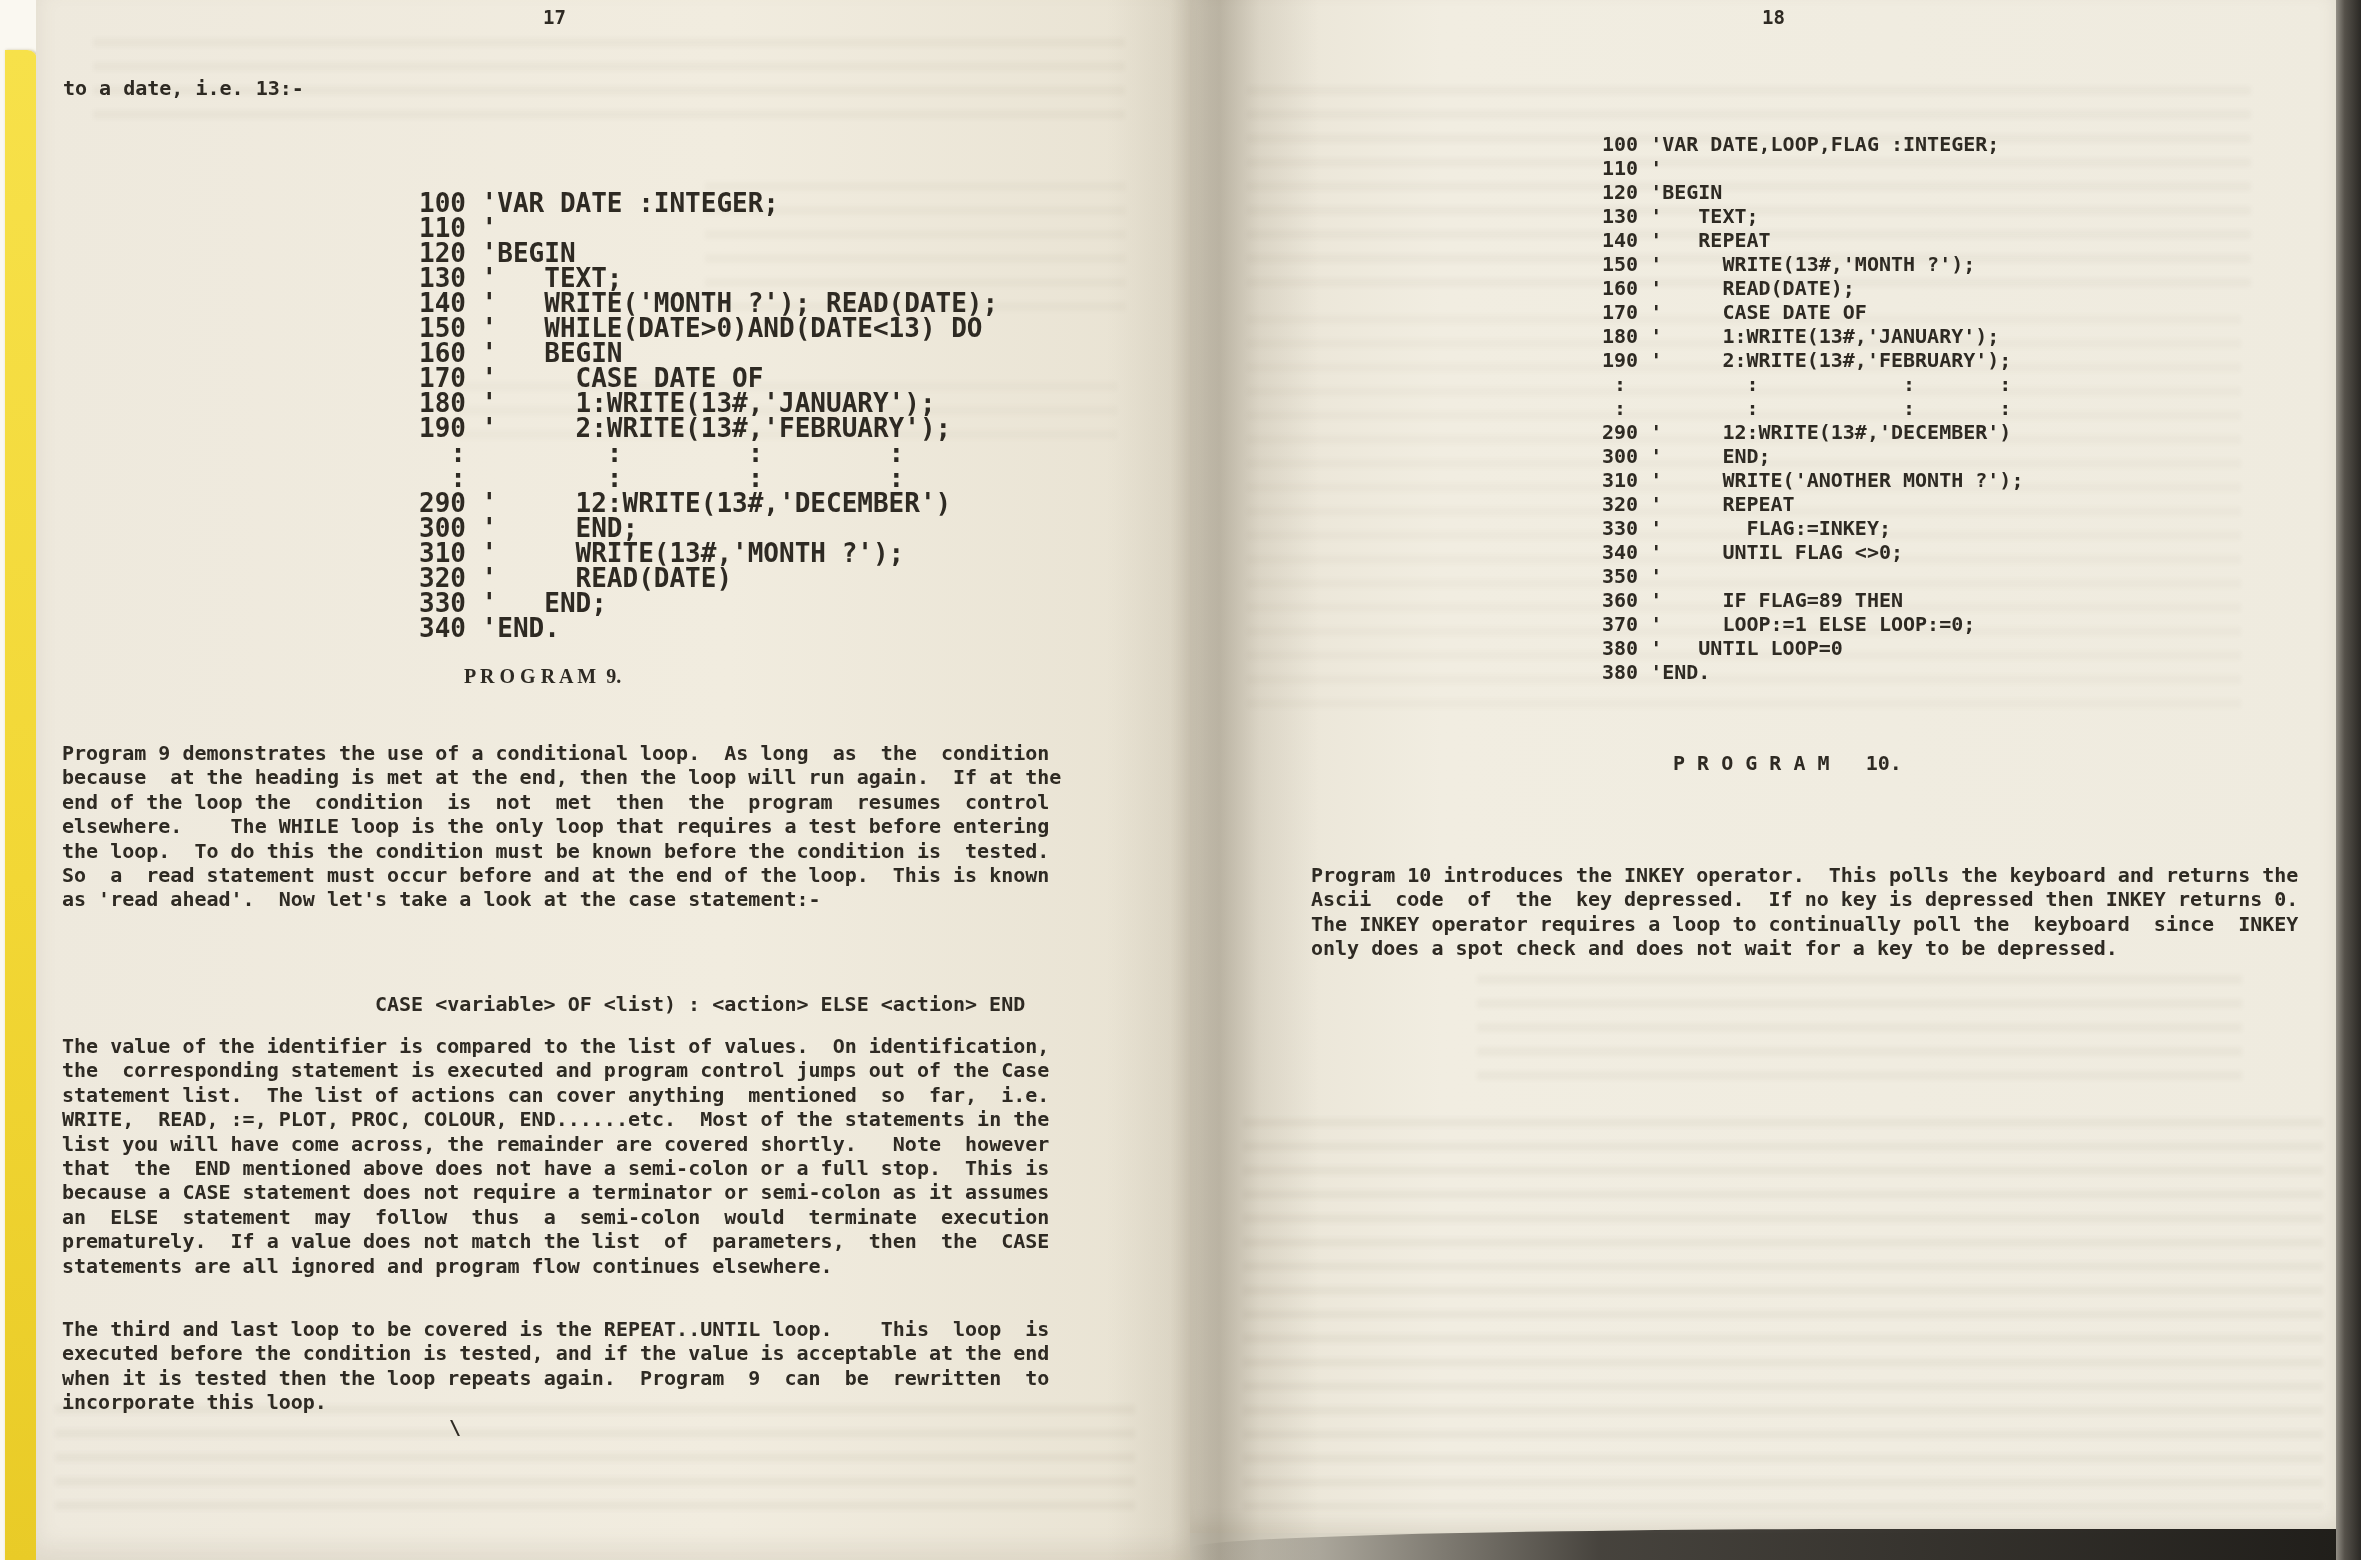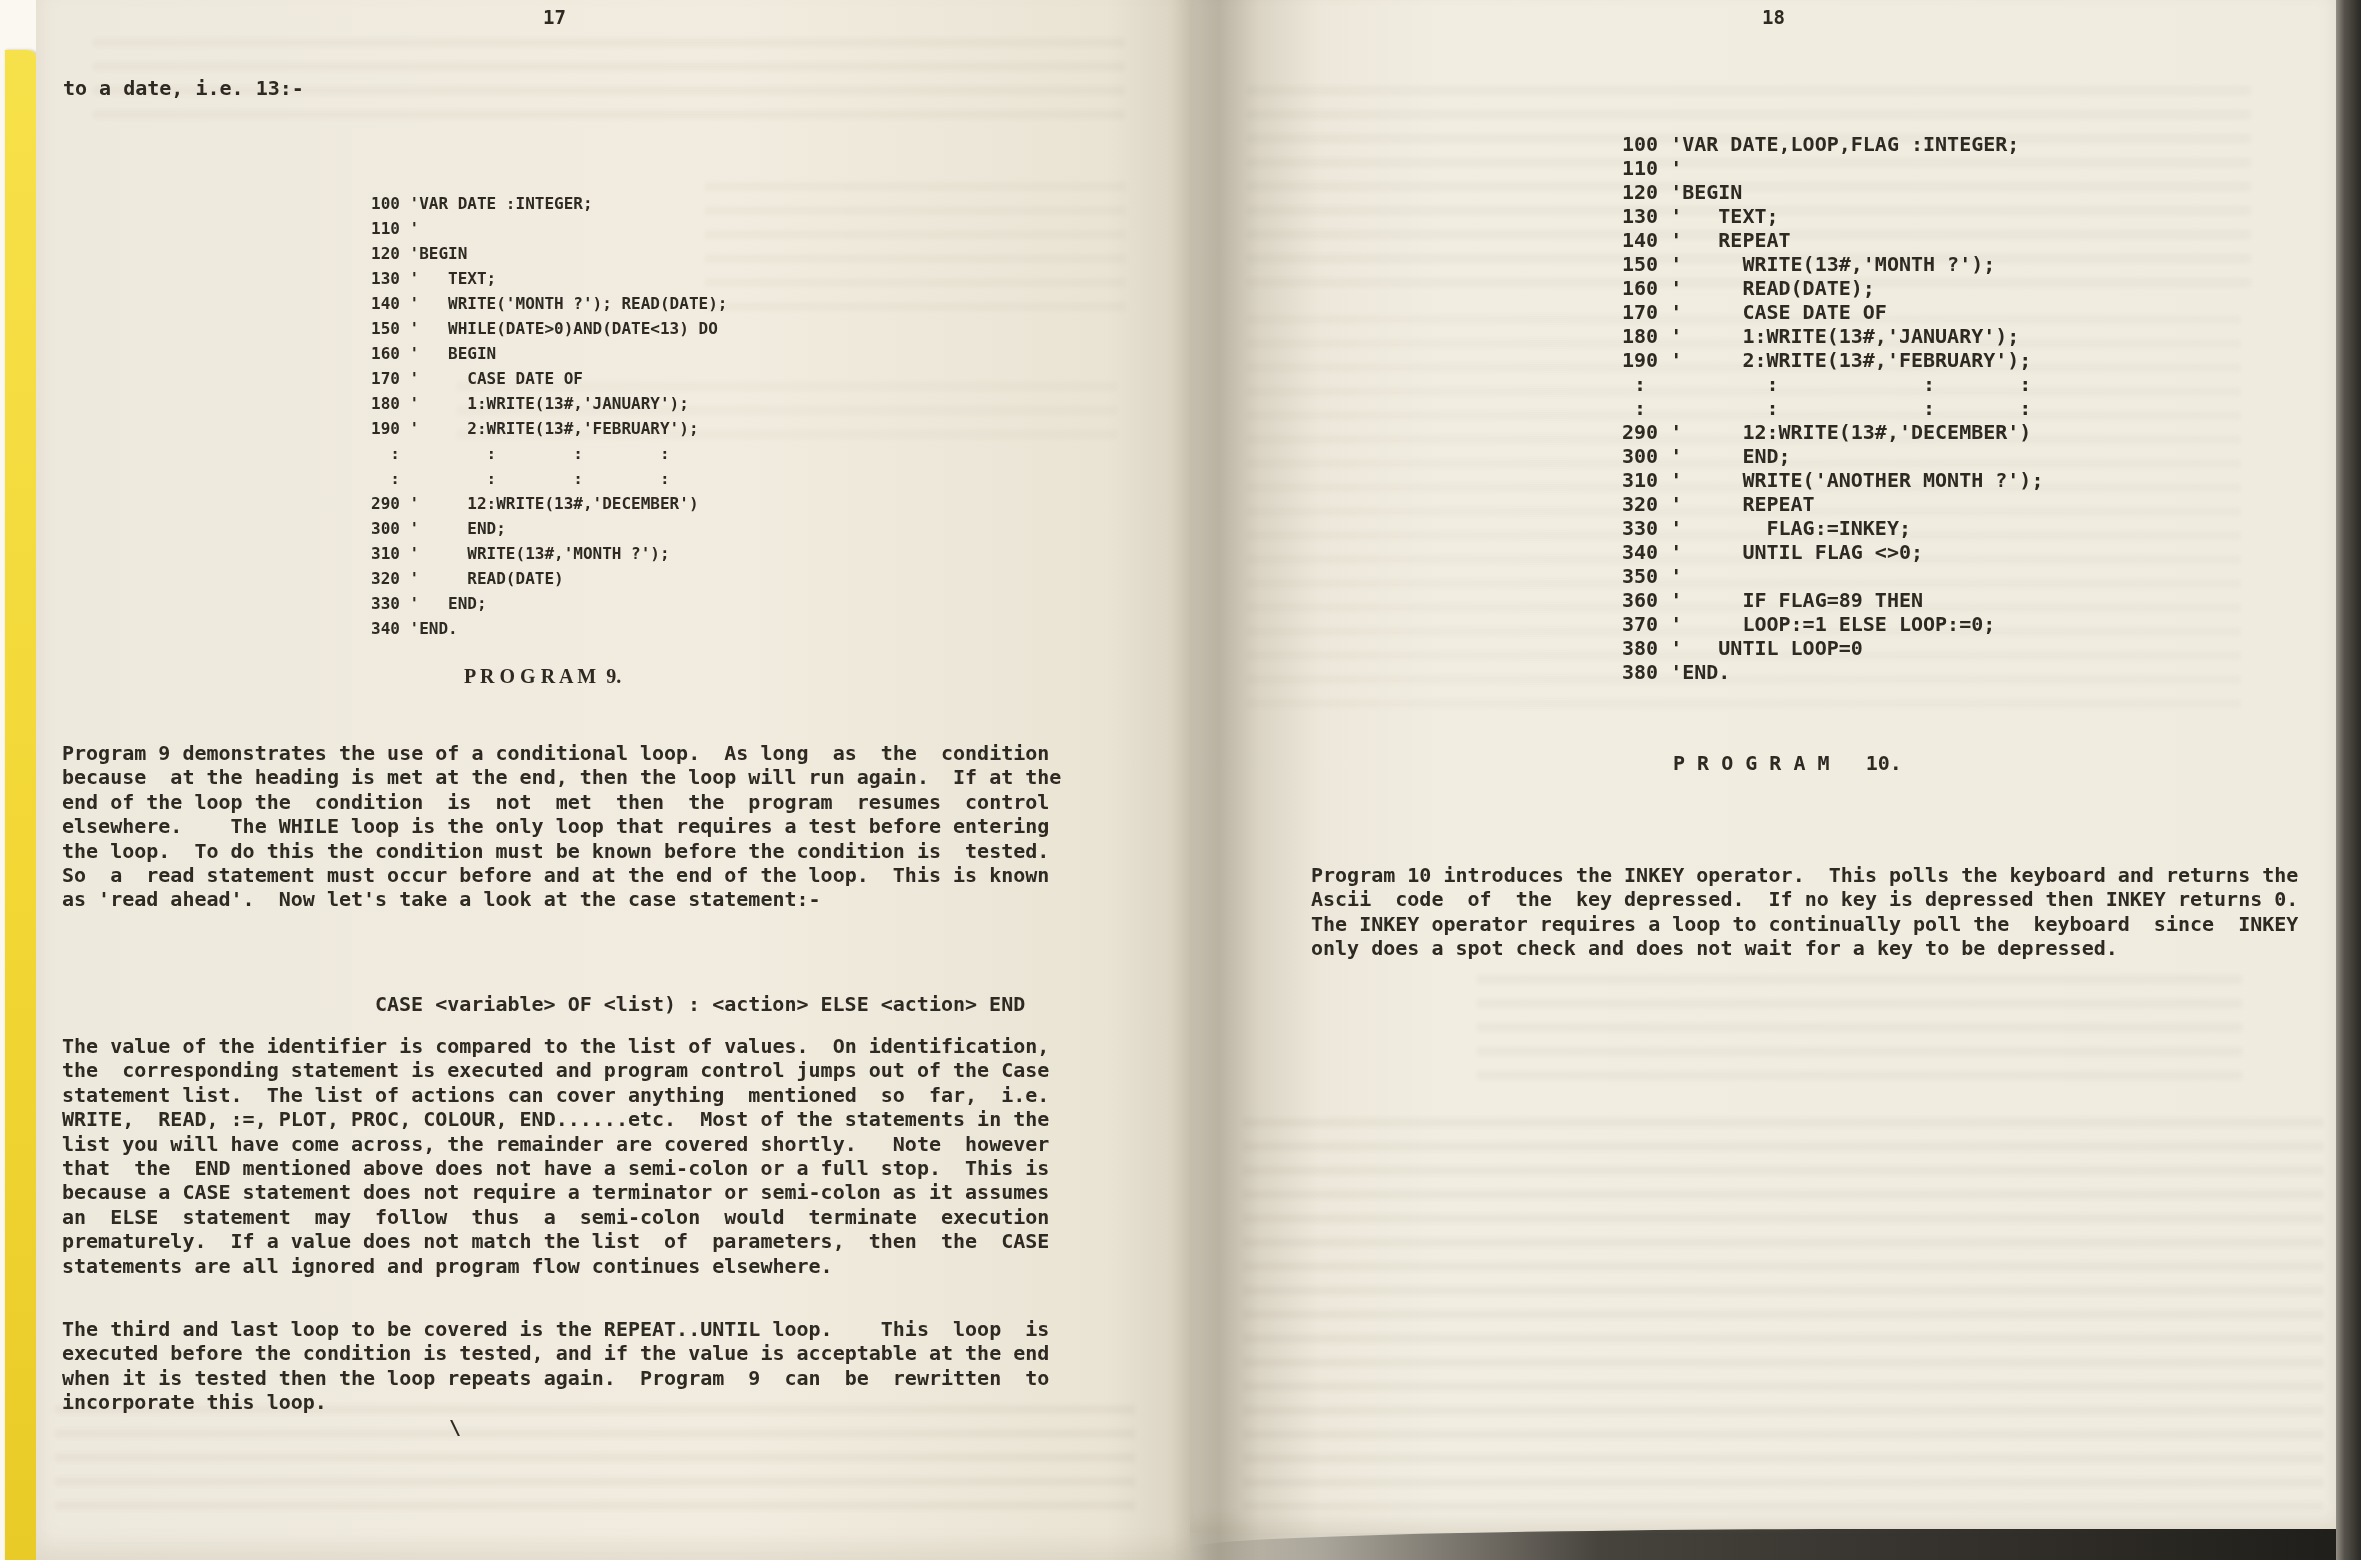--- a/index.html
+++ b/index.html
@@ -37,21 +37,21 @@
   }
   .dark-bottom {
     position:absolute; left:1190px; top:1529px; width:1171px; height:32px;
     background:linear-gradient(to right,rgba(34,31,27,0) 0%,rgba(34,31,27,.8) 35%,#1f1d19 100%);
     border-top-left-radius:60% 19px;
   }
   .ink { color:#2e2a23; font-weight:bold; }
   .abs { position:absolute; }
   .tline { white-space:pre; }
   .body-text { font-size:20px; line-height:24.4px; }
-  .code17 { font-size:16px; line-height:25px; }
+  .code17 { font-size:26px; line-height:25px;margin-left:48px; }
   .code18 { font-size:20px; line-height:24px; }
   .single { font-size:20px; white-space:pre; }
   .pagenum { font-size:19px; }
   .smudge {
     position:absolute; filter:blur(1.9px); pointer-events:none;
     background:repeating-linear-gradient(to bottom,
       rgba(124,113,90,.16) 0px, rgba(124,113,90,.16) 8.6px,
       rgba(0,0,0,0) 8.6px, rgba(0,0,0,0) 24px);
   }
 </style>
@@ -132,21 +132,21 @@
   </div>
 
   <div class="page page-right">
     <div class="smudge" style="left:57px;top:86px;width:1004px;height:201px;opacity:.30;"></div>
     <div class="smudge" style="left:57px;top:315px;width:994px;height:401px;opacity:.24;"></div>
     <div class="smudge" style="left:287px;top:975px;width:765px;height:105px;opacity:.34;"></div>
     <div class="smudge" style="left:53px;top:1118px;width:1080px;height:392px;opacity:.40;"></div>
 
     <div class="abs ink pagenum" style="left:572px;top:5.7px;">18</div>
 
-    <div class="abs ink code18" style="left:432px;top:132px;">
+    <div class="abs ink code18" style="left:412px;top:132px;">
         <div class="tline">100 'VAR DATE,LOOP,FLAG :INTEGER;</div>
         <div class="tline">110 '</div>
         <div class="tline">120 'BEGIN</div>
         <div class="tline">130 '   TEXT;</div>
         <div class="tline">140 '   REPEAT</div>
         <div class="tline">150 '     WRITE(13#,'MONTH ?');</div>
         <div class="tline">160 '     READ(DATE);</div>
         <div class="tline">170 '     CASE DATE OF</div>
         <div class="tline">180 '     1:WRITE(13#,'JANUARY');</div>
         <div class="tline">190 '     2:WRITE(13#,'FEBRUARY');</div>

